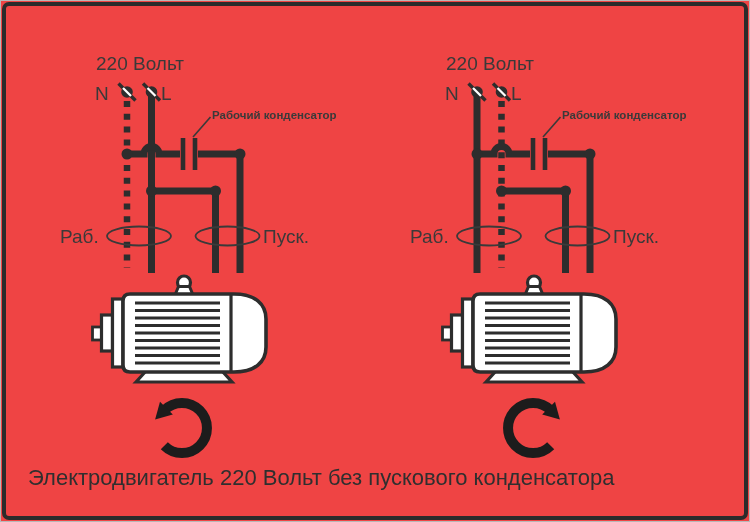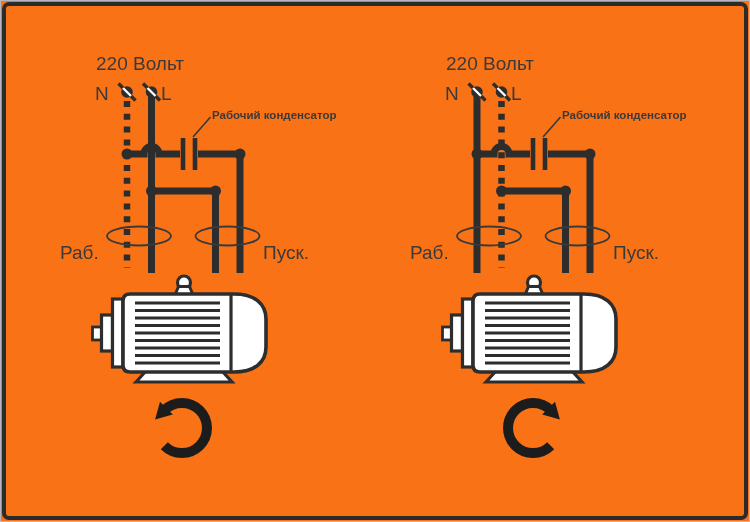--- a/index.html
+++ b/index.html
@@ -1,40 +1,40 @@
 <!DOCTYPE html>
 <html><head>
 <meta charset="utf-8">
 <style>
   html,body{margin:0;padding:0;background:#ffffff;}
   .stage{
     position:relative;
     width:750px;height:522px;
-    background:#f97316;
+    background:#ef4444;
     box-shadow: inset 0 0 0 1px #b8b8b8;
     font-family:"Liberation Sans", sans-serif;
     overflow:hidden;
   }
   .frame-border{
     position:absolute;
     left:2px;top:2px;right:2px;bottom:2px;
     border:4px solid #2b2b2b;
     border-radius:7px;
     pointer-events:none;
   }
   svg.canvas{position:absolute;left:0;top:0;}
   .t{
     position:absolute;
     color:#3a3a3a;
     line-height:1.05;
     white-space:nowrap;
   }
   .t-title{font-size:19px;}
   .t-term{font-size:19px;}
-  .t-wind{font-size:19px;margin-top:16px;}
+  .t-wind{font-size:19px;}
   .t-cap{font-size:11.5px;font-weight:bold;}
   .t-caption{font-size:22px;color:#2f2f2f;}
 </style>
 </head>
 <body>
 
 <div class="stage">
 
   <svg class="canvas" width="750" height="522" viewBox="0 0 750 522" stroke="#2d2d2d" fill="none">
     <defs>
@@ -151,15 +151,16 @@
   <div class="t t-wind" style="left:60px;top:227px;">Раб.</div>
   <div class="t t-wind" style="left:263px;top:227px;">Пуск.</div>
 
   <div class="t t-title" style="left:446px;top:54px;">220 Вольт</div>
   <div class="t t-term" style="left:445px;top:84px;">N</div>
   <div class="t t-term" style="left:511px;top:84px;">L</div>
   <div class="t t-cap" style="left:562px;top:109px;">Рабочий конденсатор</div>
   <div class="t t-wind" style="left:410px;top:227px;">Раб.</div>
   <div class="t t-wind" style="left:613px;top:227px;">Пуск.</div>
 
+  <div class="t t-caption" style="left:28px;top:466px;">Электродвигатель 220 Вольт без пускового конденсатора</div>
 
   <div class="frame-border"></div>
 </div>
 
 </body></html>

